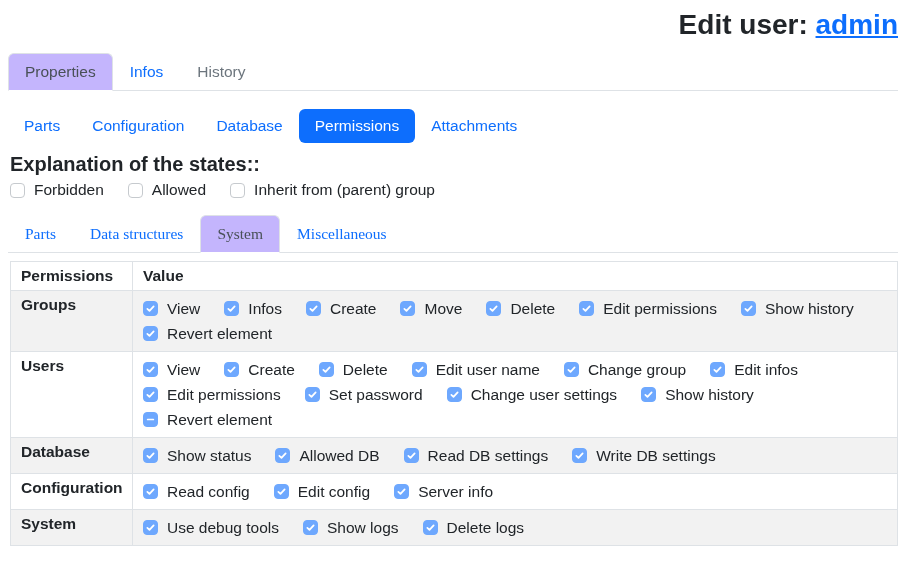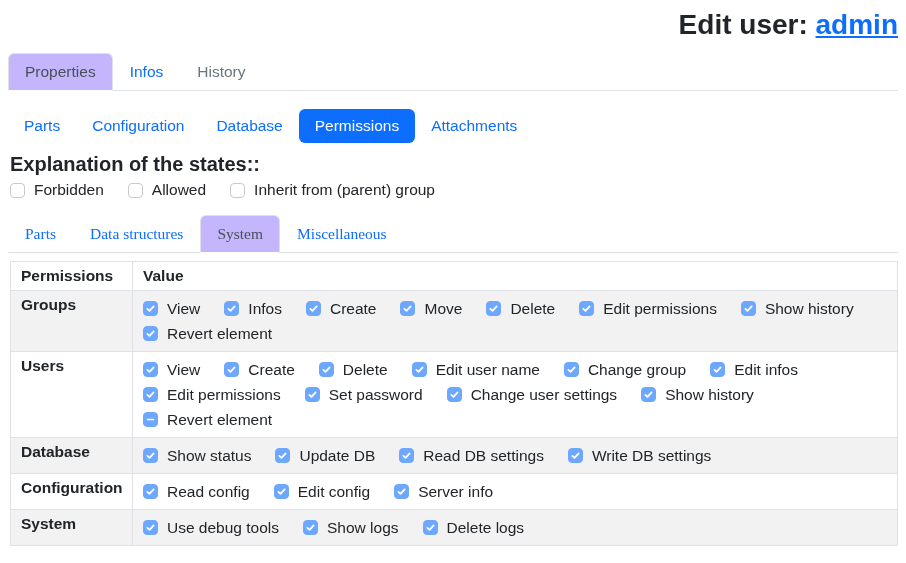--- a/index.html
+++ b/index.html
@@ -345,21 +345,21 @@
                     </svg>
                   </span>
                   <span class="cb-label">Show status</span>
                 </label>
                 <label class="perm-item">
                   <span class="cb checked">
                     <svg width="11" height="11" viewBox="0 0 14 14" aria-hidden="true">
                       <path d="M3 7.4 L5.7 10.1 L11 4.2" fill="none" stroke="#fff" stroke-width="2.2" stroke-linecap="round" stroke-linejoin="round"></path>
                     </svg>
                   </span>
-                  <span class="cb-label">Update DB</span>
+                  <span class="cb-label">Allowed DB</span>
                 </label>
                 <label class="perm-item">
                   <span class="cb checked">
                     <svg width="11" height="11" viewBox="0 0 14 14" aria-hidden="true">
                       <path d="M3 7.4 L5.7 10.1 L11 4.2" fill="none" stroke="#fff" stroke-width="2.2" stroke-linecap="round" stroke-linejoin="round"></path>
                     </svg>
                   </span>
                   <span class="cb-label">Read DB settings</span>
                 </label>
                 <label class="perm-item">

